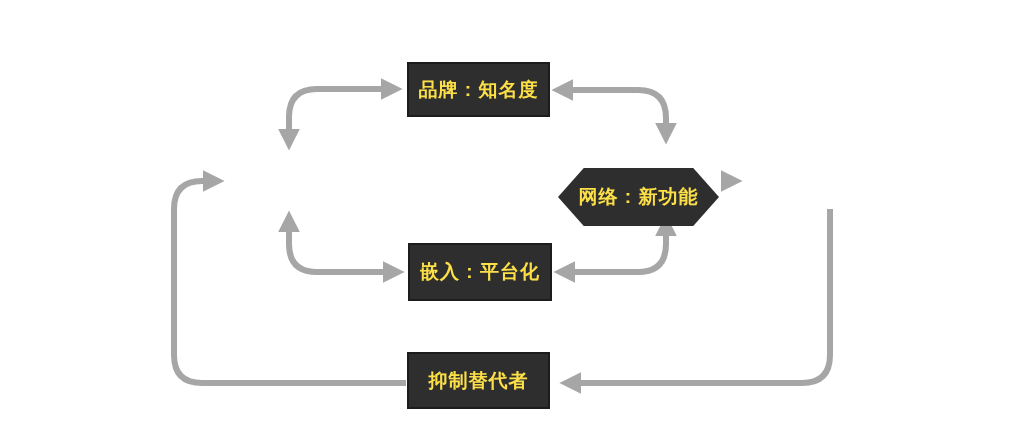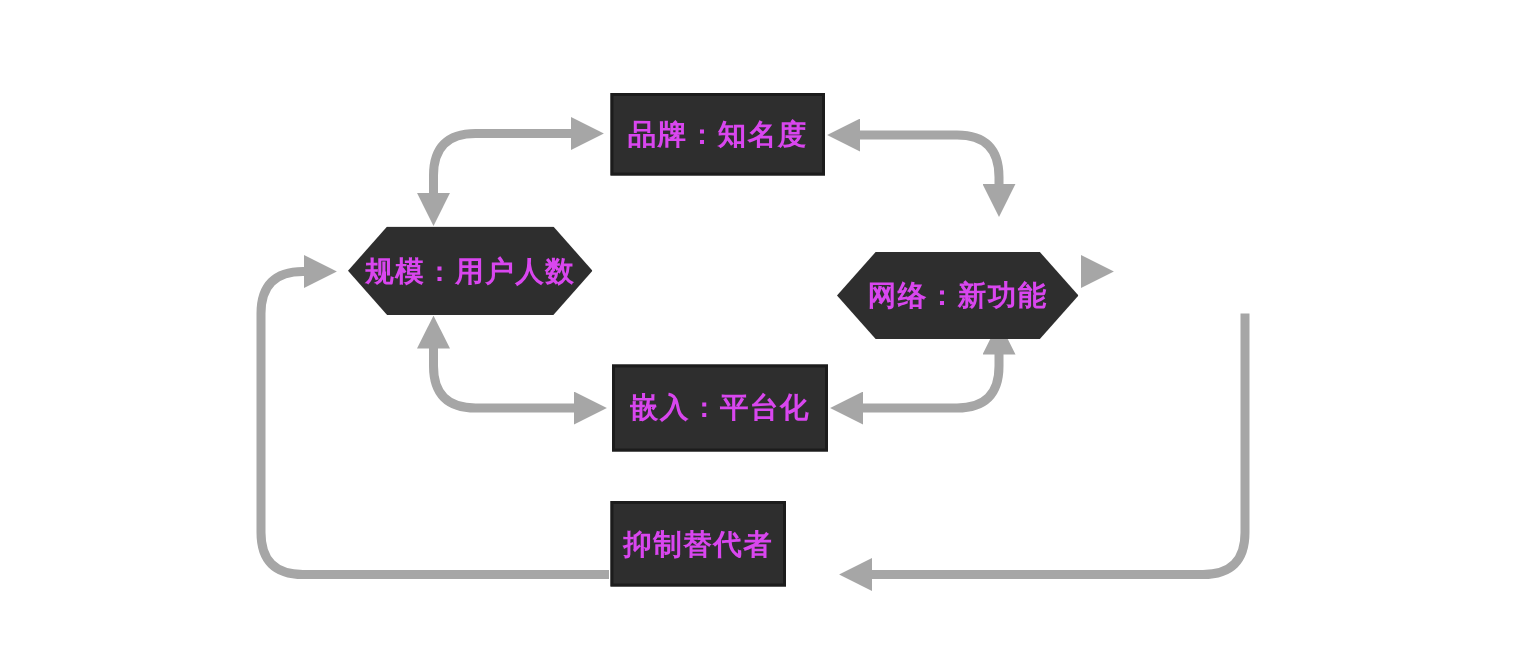--- a/index.html
+++ b/index.html
@@ -22,41 +22,41 @@
     width: 1026px;
     height: 446px;
   }
   .node {
     position: absolute;
     display: flex;
     align-items: center;
     justify-content: center;
     box-sizing: border-box;
     background: #2e2e2e;
-    color: #d946ef;
+    color: #fde047;
     font-size: 19px;
     font-weight: bold;
     letter-spacing: 1px;
     white-space: nowrap;
     text-align: center;
   }
   .node.rect {
     border: 2px solid #1c1c1c;
   }
   .node.hex {
     clip-path: polygon(0% 50%, 16% 0%, 84% 0%, 100% 50%, 84% 100%, 16% 100%);
   }
   
   #node-brand    { left: 407px; top:  62px; width: 143px; height: 55px; }
   #node-scale    { left: 232px; top: 151px; width: 163px; height: 59px; }
   #node-network  { left: 558px; top: 152px; width: 161px; height: 58px; margin-top: 16px; }
   #node-fortress { left: 748px; top: 152px; width: 163px; height: 58px; }
   #node-embed    { left: 408px; top: 243px; width: 144px; height: 58px; text-align: right; }
   #node-newusers { left:  95px; top: 253px; width: 162px; height: 57px; }
-  #node-suppress { left: 407px; top: 334px; width: 117px; height: 57px; }
+  #node-suppress { left: 407px; top: 352px; width: 143px; height: 57px; }
 </style>
 </head>
 <body>
 
 <div class="canvas">
 
   <svg class="arrows" viewBox="0 0 1026 446" xmlns="http://www.w3.org/2000/svg">
     <defs>
       <marker id="ah" viewBox="0 0 10 10" refX="7" refY="5" markerWidth="22" markerHeight="22" markerUnits="userSpaceOnUse" orient="auto-start-reverse">
         <path d="M 0 0 L 10 5 L 0 10 Z" fill="#a6a6a6"></path>
@@ -74,21 +74,20 @@
 
       <path d="M 722 181 L 736 181" marker-end="url(#ah)"></path>
 
       <path d="M 830 209 L 830 355 Q 830 383 802 383 L 566 383" marker-end="url(#ah)"></path>
 
       <path d="M 406 383 L 202 383 Q 174 383 174 355 L 174 209 Q 174 181 202 181 L 218 181" marker-end="url(#ah)"></path>
     </g>
   </svg>
 
 
-  <div class="node hex" id="node-scale">规模 : 用户人数</div>
 
   <div class="node rect" id="node-brand">品牌 : 知名度</div>
 
   <div class="node rect" id="node-embed">嵌入 : 平台化</div>
 
   <div class="node hex" id="node-network">网络 : 新功能</div>
 
 
   <div class="node rect" id="node-suppress">抑制替代者</div>
 

